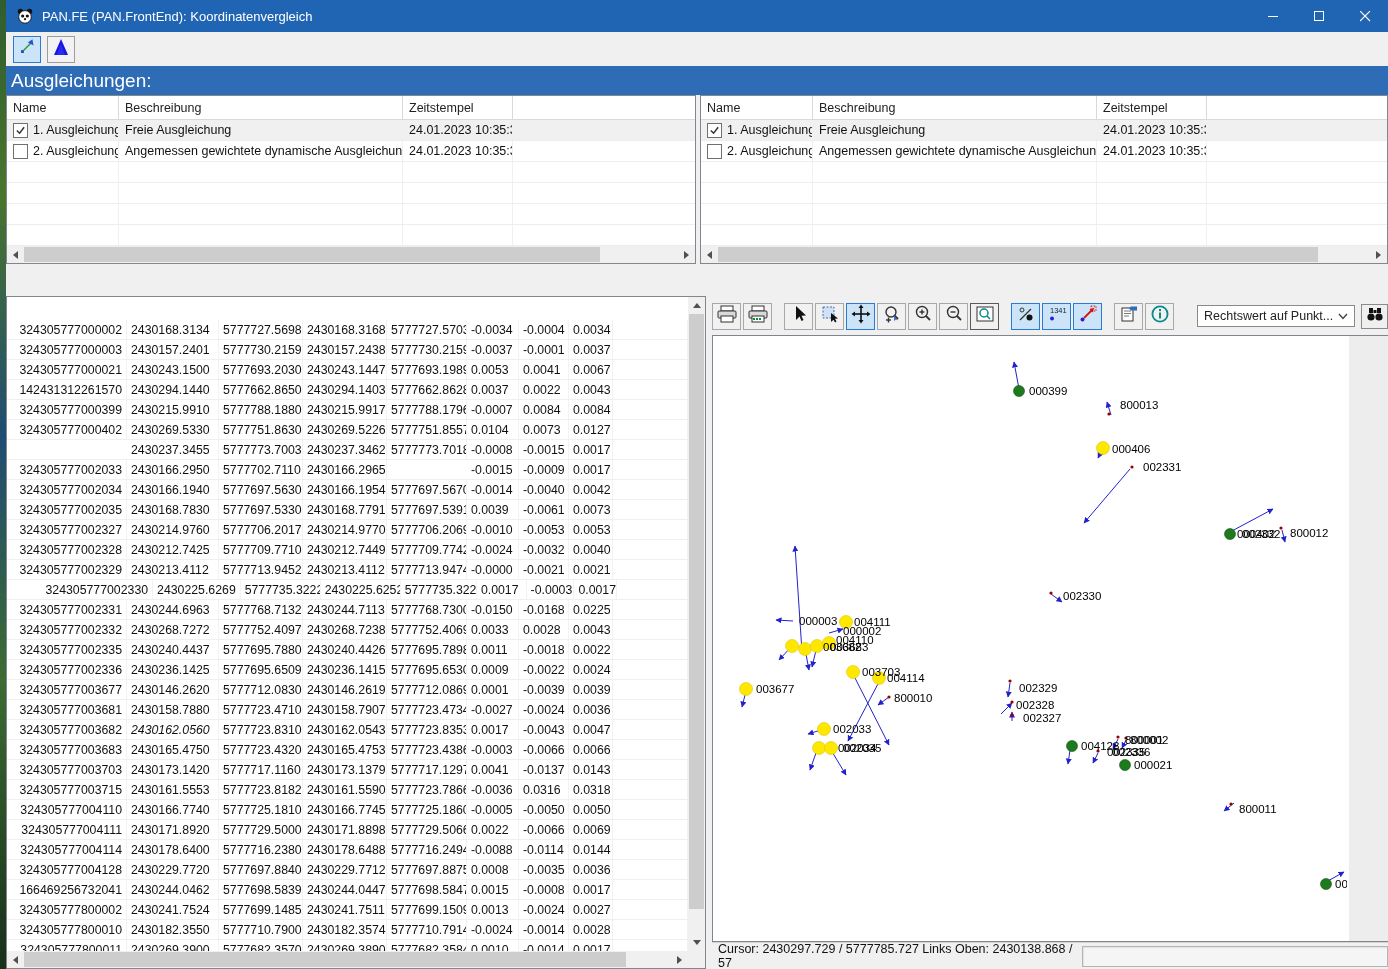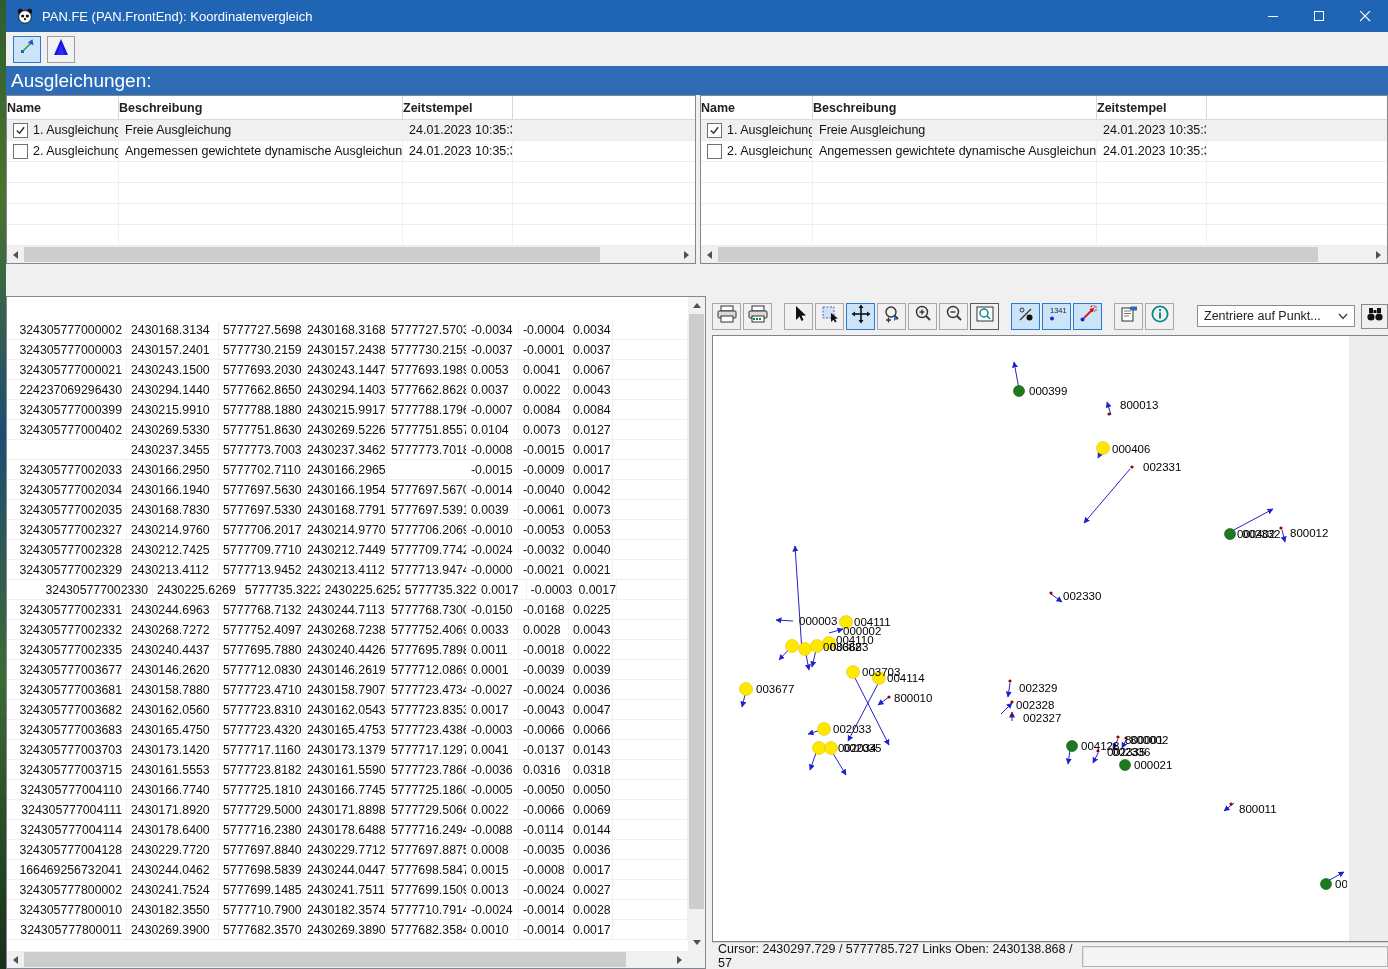--- a/index.html
+++ b/index.html
@@ -22,21 +22,21 @@
   .tbtn{width:28px;height:27px;border:1px solid #9d9d9d;background:#f2f2f2;display:flex;align-items:center;justify-content:center;box-sizing:border-box;}
   .tbtn.sel{border:1px solid #2a7bd4;background:#cce4f7;}
 
   
   .secbar{position:absolute;left:0;width:100%;height:29px;background:#2e6db6;color:#fff;
        font-size:19px;display:flex;align-items:center;padding-left:5px;box-sizing:border-box;white-space:nowrap;}
 
   
   .panel{position:absolute;background:#fff;border:1px solid #83878d;box-sizing:border-box;overflow:hidden;}
   .lv-head{display:flex;height:23px;border-bottom:1px solid #d9d9d9;background:#fff;}
-  .lv-head .hc{font-size:12.5px;display:flex;align-items:center;border-right:1px solid #d9d9d9;box-sizing:border-box;color:#222;font-weight:bold;}
+  .lv-head .hc{font-size:12.5px;display:flex;align-items:center;padding-left:6px;border-right:1px solid #d9d9d9;box-sizing:border-box;color:#222;}
   .lv-row{display:flex;height:20px;border-bottom:1px solid #ededed;}
   .lv-row .c{font-size:12.5px;display:flex;align-items:center;padding-left:6px;border-right:1px solid #f0f0f0;box-sizing:border-box;white-space:nowrap;overflow:hidden;}
   .lv-row.selrow{background:#f0f0f0;}
   .cb{width:13px;height:13px;border:1px solid #707070;background:#fff;margin:0 5px 0 4px;flex:0 0 auto;display:flex;align-items:center;justify-content:center;}
 
   
   .dv-row{display:flex;height:19px;border-bottom:1px solid #f0f0f0;}
   .dv-row .c{font-size:12.3px;display:flex;align-items:center;padding:0 4px;border-right:1px solid #f2f2f2;box-sizing:border-box;white-space:nowrap;overflow:hidden;}
   .dv-row .c.r{justify-content:flex-end;}
 
@@ -306,21 +306,21 @@
           <div class="c" style="width: 92px;">2430243.1500</div>
           <div class="c" style="width: 84px;">5777693.2030</div>
           <div class="c" style="width: 84px;">2430243.1447</div>
           <div class="c" style="width: 80px;">5777693.1989</div>
           <div class="c" style="width: 52px;">0.0053</div>
           <div class="c" style="width: 50px;">0.0041</div>
           <div class="c" style="width: 44px;">0.0067</div>
           <div class="c" style="width: 75px;"></div>
         </div>
         <div class="dv-row">
-          <div class="c r" style="width: 120px;">224237069296430</div>
+          <div class="c r" style="width: 120px;">142431312261570</div>
           <div class="c" style="width: 92px;">2430294.1440</div>
           <div class="c" style="width: 84px;">5777662.8650</div>
           <div class="c" style="width: 84px;">2430294.1403</div>
           <div class="c" style="width: 80px;">5777662.8628</div>
           <div class="c" style="width: 52px;">0.0037</div>
           <div class="c" style="width: 50px;">0.0022</div>
           <div class="c" style="width: 44px;">0.0043</div>
           <div class="c" style="width: 75px;"></div>
         </div>
         <div class="dv-row">
@@ -460,20 +460,31 @@
           <div class="c" style="width: 92px;">2430240.4437</div>
           <div class="c" style="width: 84px;">5777695.7880</div>
           <div class="c" style="width: 84px;">2430240.4426</div>
           <div class="c" style="width: 80px;">5777695.7898</div>
           <div class="c" style="width: 52px;">0.0011</div>
           <div class="c" style="width: 50px;">-0.0018</div>
           <div class="c" style="width: 44px;">0.0022</div>
           <div class="c" style="width: 75px;"></div>
         </div>
         <div class="dv-row">
+          <div class="c r" style="width: 120px;">324305777002336</div>
+          <div class="c" style="width: 92px;">2430236.1425</div>
+          <div class="c" style="width: 84px;">5777695.6509</div>
+          <div class="c" style="width: 84px;">2430236.1415</div>
+          <div class="c" style="width: 80px;">5777695.6530</div>
+          <div class="c" style="width: 52px;">0.0009</div>
+          <div class="c" style="width: 50px;">-0.0022</div>
+          <div class="c" style="width: 44px;">0.0024</div>
+          <div class="c" style="width: 75px;"></div>
+        </div>
+        <div class="dv-row">
           <div class="c r" style="width: 120px;">324305777003677</div>
           <div class="c" style="width: 92px;">2430146.2620</div>
           <div class="c" style="width: 84px;">5777712.0830</div>
           <div class="c" style="width: 84px;">2430146.2619</div>
           <div class="c" style="width: 80px;">5777712.0869</div>
           <div class="c" style="width: 52px;">0.0001</div>
           <div class="c" style="width: 50px;">-0.0039</div>
           <div class="c" style="width: 44px;">0.0039</div>
           <div class="c" style="width: 75px;"></div>
         </div>
@@ -483,21 +494,21 @@
           <div class="c" style="width: 84px;">5777723.4710</div>
           <div class="c" style="width: 84px;">2430158.7907</div>
           <div class="c" style="width: 80px;">5777723.4734</div>
           <div class="c" style="width: 52px;">-0.0027</div>
           <div class="c" style="width: 50px;">-0.0024</div>
           <div class="c" style="width: 44px;">0.0036</div>
           <div class="c" style="width: 75px;"></div>
         </div>
         <div class="dv-row">
           <div class="c r" style="width: 120px;">324305777003682</div>
-          <div class="c" style="width: 92px;">2430162.0560</div>
+          <div class="c" style="width: 92px; font-style: italic;">2430162.0560</div>
           <div class="c" style="width: 84px;">5777723.8310</div>
           <div class="c" style="width: 84px;">2430162.0543</div>
           <div class="c" style="width: 80px;">5777723.8353</div>
           <div class="c" style="width: 52px;">0.0017</div>
           <div class="c" style="width: 50px;">-0.0043</div>
           <div class="c" style="width: 44px;">0.0047</div>
           <div class="c" style="width: 75px;"></div>
         </div>
         <div class="dv-row">
           <div class="c r" style="width: 120px;">324305777003683</div>
@@ -751,21 +762,21 @@
           </svg></span>
       </div>
       <div class="map-btn">
         <span><svg width="20" height="20" viewBox="0 0 20 20">
             <circle cx="10" cy="10" r="7.6" fill="none" stroke="#0a8a8a" stroke-width="1.8"></circle>
             <rect x="9" y="8.5" width="2" height="6" fill="#0a8a8a"></rect>
             <rect x="9" y="5" width="2" height="2.2" fill="#0a8a8a"></rect>
           </svg></span>
       </div>
       <div class="dropdown">
-        <span>Zentriere auf Punkt...</span>
+        <span>Rechtswert auf Punkt...</span>
         <span class="chev"><svg width="10" height="7" viewBox="0 0 10 7">
             <polyline points="1,1 5,5.5 9,1" fill="none" stroke="#444" stroke-width="1.4"></polyline>
           </svg></span>
       </div>
       <div class="findbtn">
         <span><svg width="18" height="16" viewBox="0 0 18 16">
             <rect x="3" y="2" width="4" height="5" fill="#111"></rect>
             <rect x="11" y="2" width="4" height="5" fill="#111"></rect>
             <circle cx="5" cy="11" r="3.6" fill="#111"></circle>
             <circle cx="13" cy="11" r="3.6" fill="#111"></circle>

